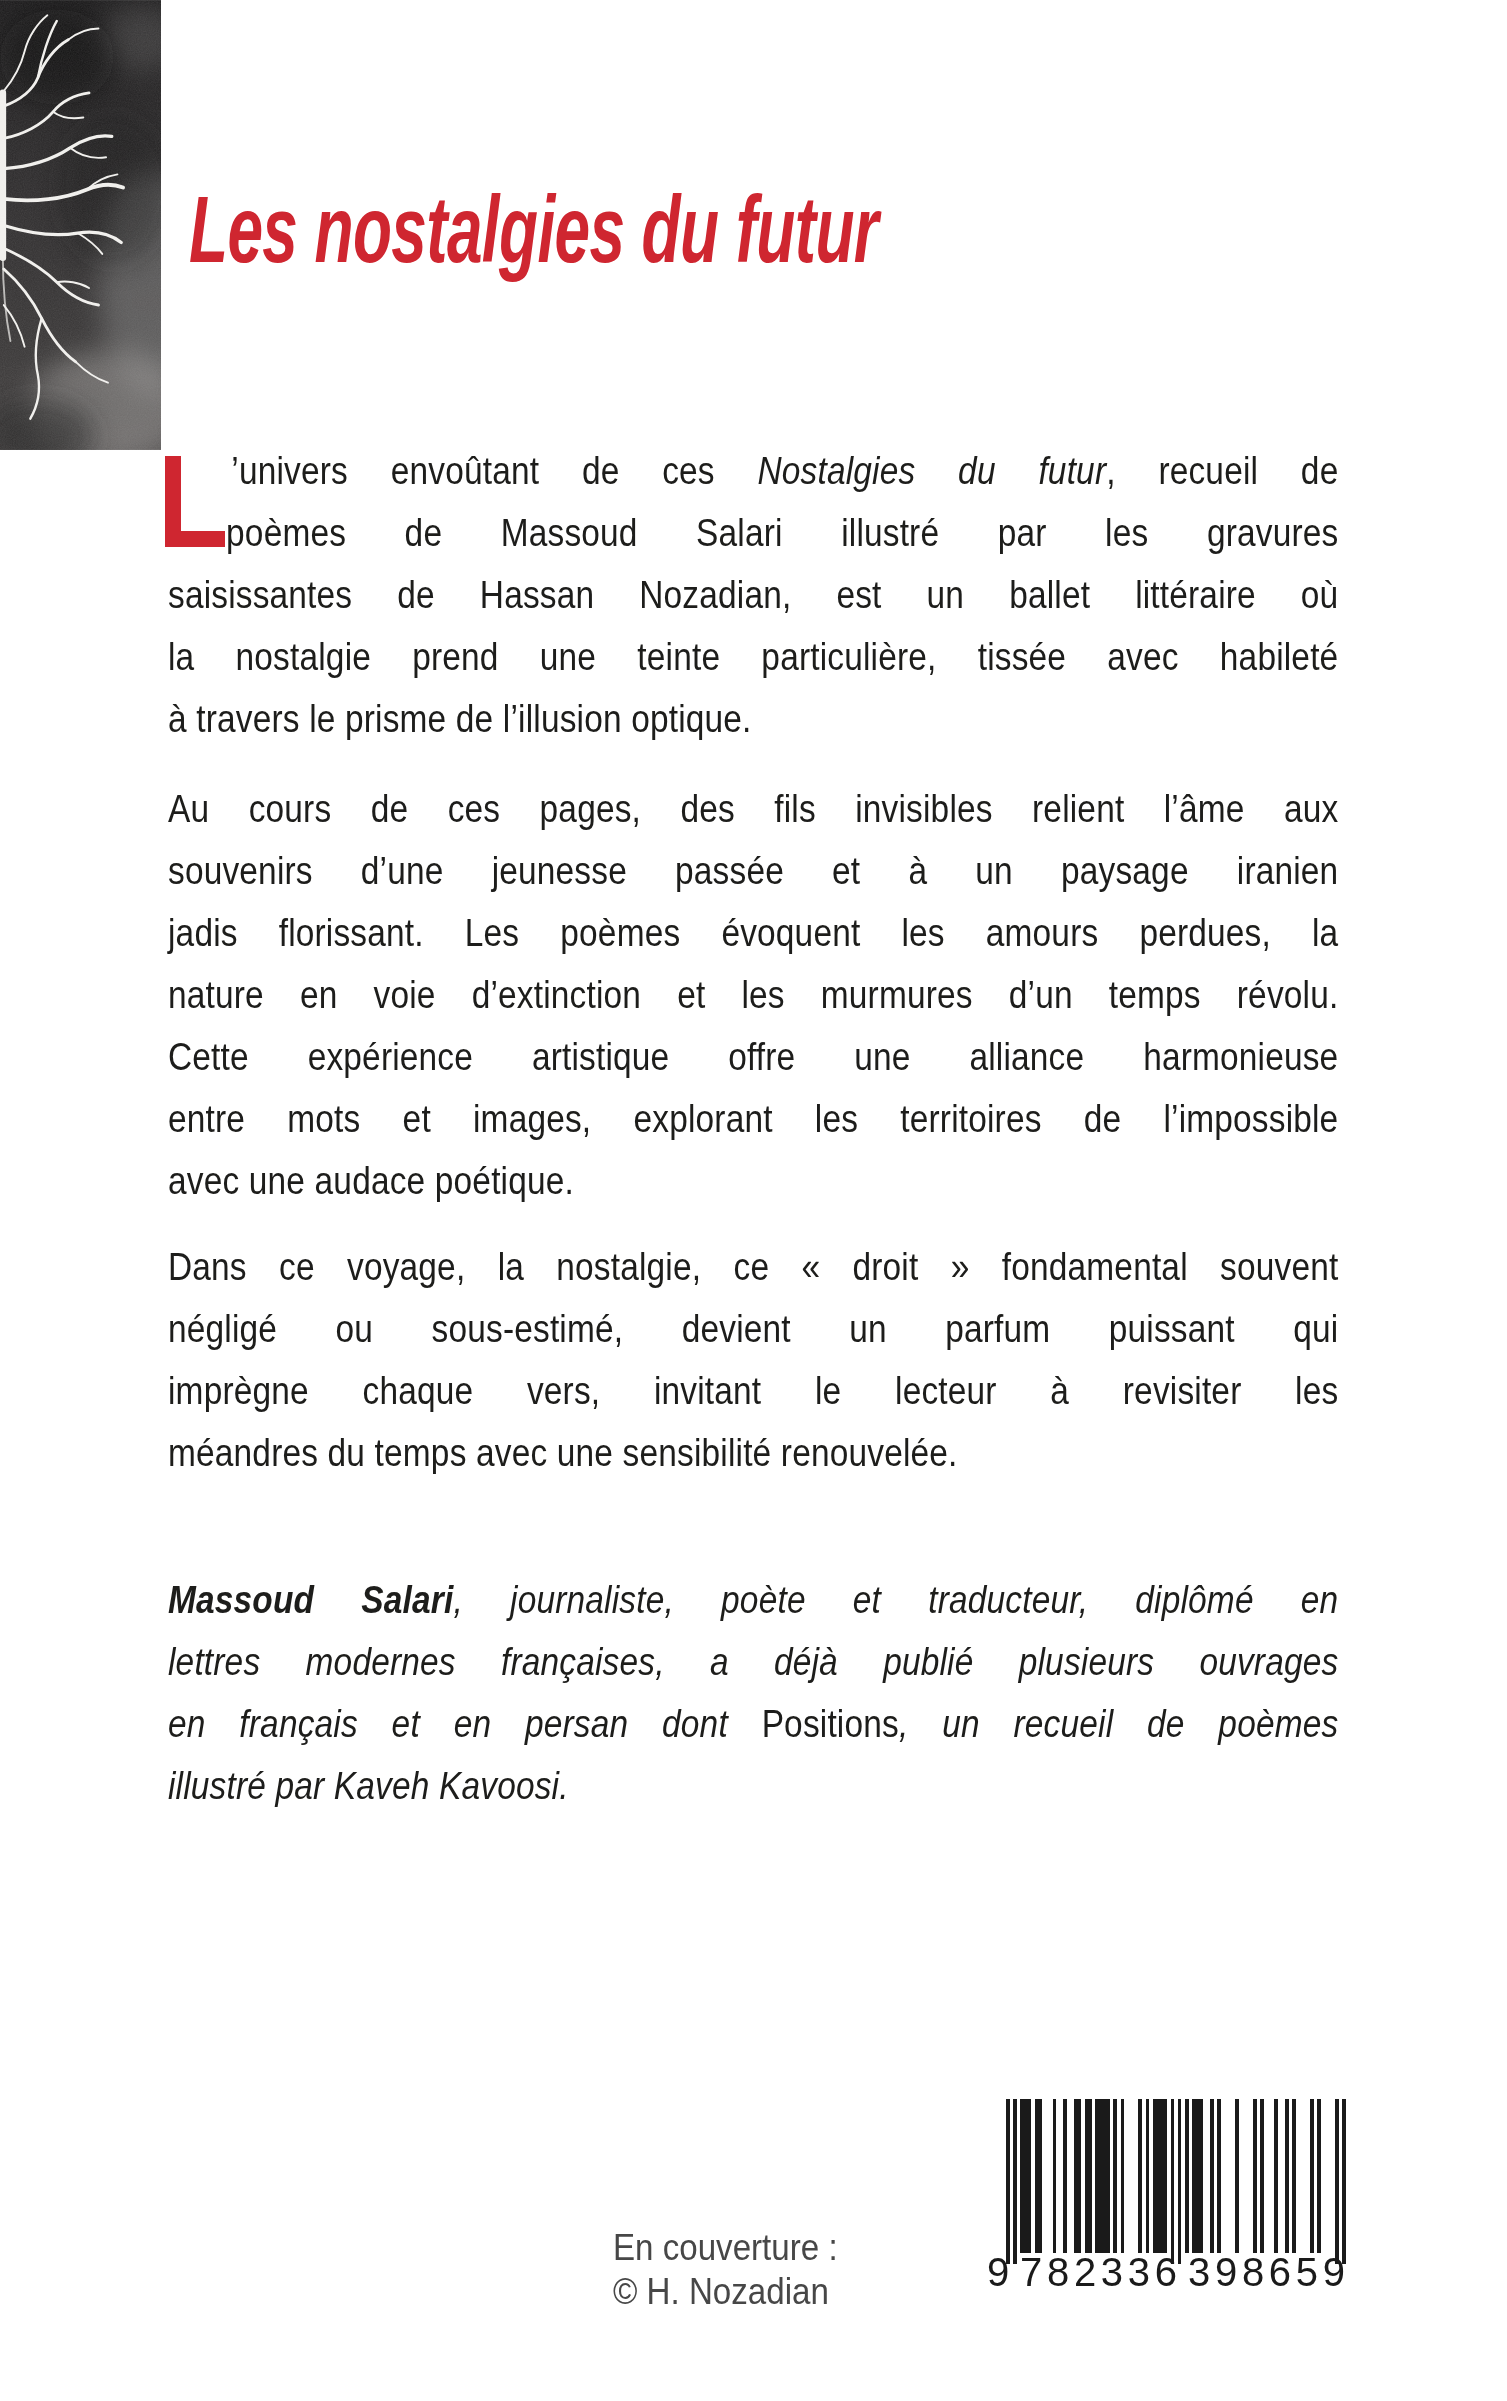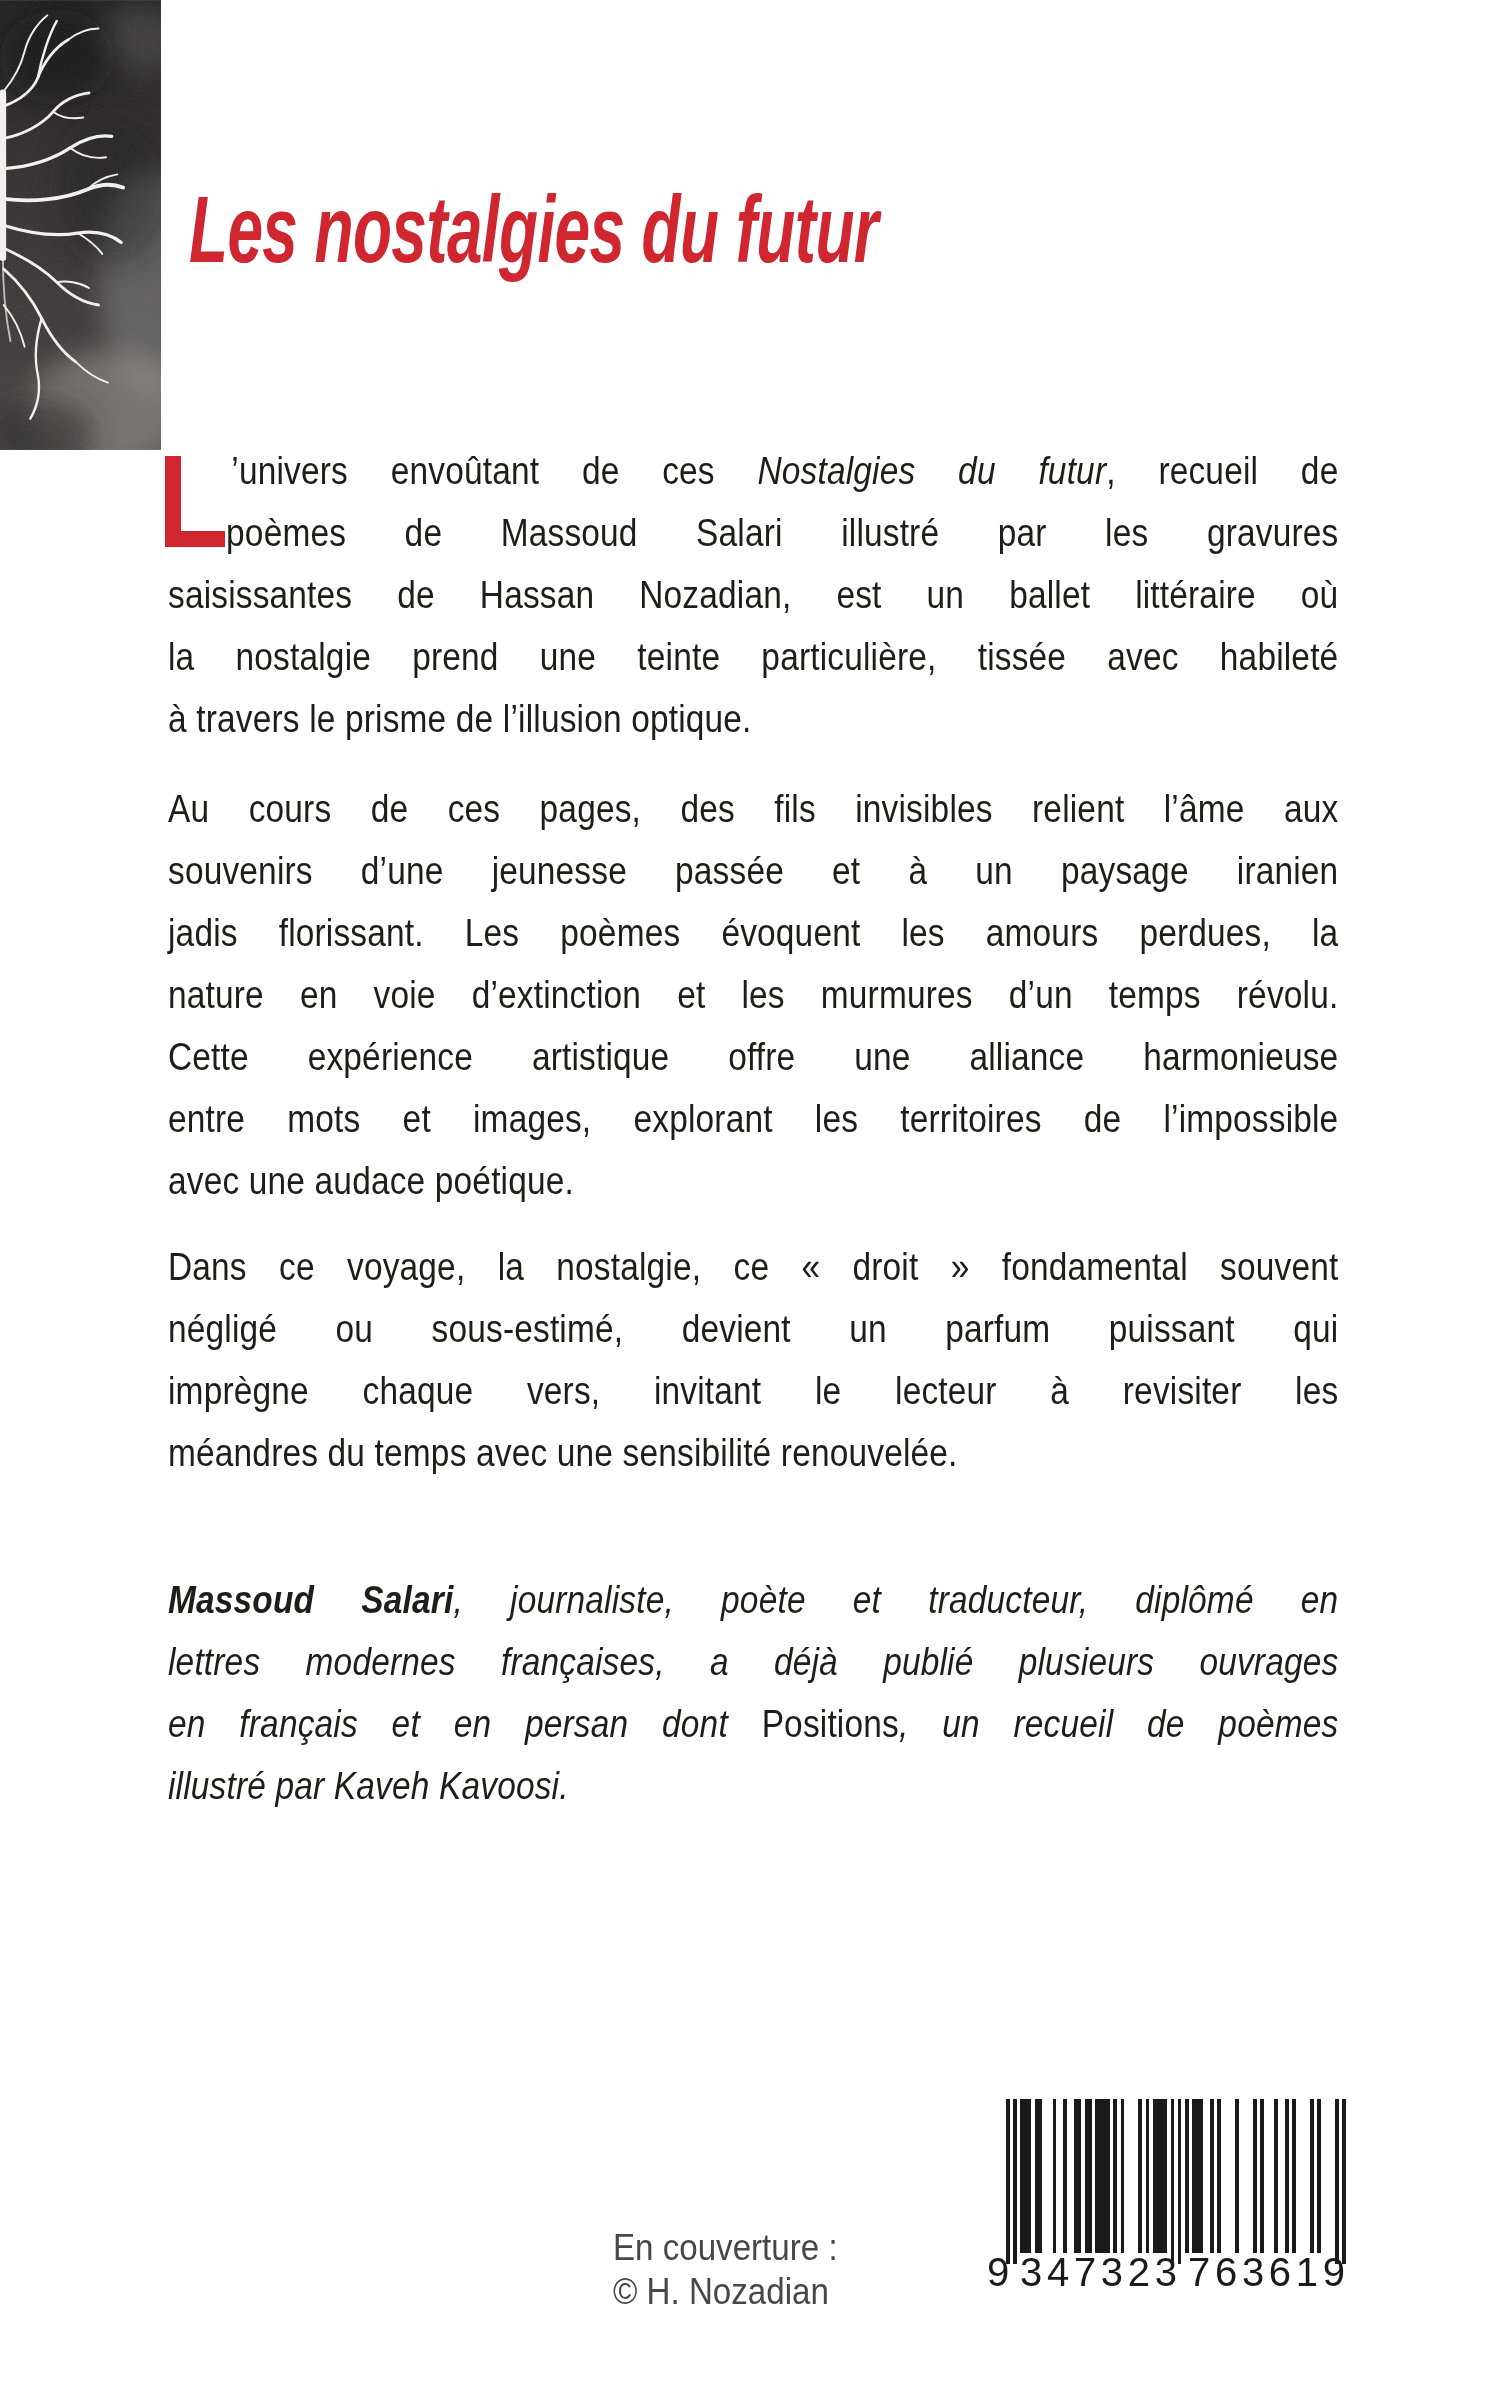--- a/index.html
+++ b/index.html
@@ -211,18 +211,18 @@
         <rect x="268.31" y="0" width="3.83" height="162" fill="#1a1a1a"></rect>
         <rect x="283.42" y="0" width="3.83" height="162" fill="#1a1a1a"></rect>
         <rect x="294.76" y="0" width="3.83" height="162" fill="#1a1a1a"></rect>
         <rect x="302.32" y="0" width="3.83" height="162" fill="#1a1a1a"></rect>
         <rect x="321.21" y="0" width="3.83" height="162" fill="#1a1a1a"></rect>
         <rect x="328.77" y="0" width="3.83" height="162" fill="#1a1a1a"></rect>
         <rect x="347.66" y="0" width="3.83" height="174" fill="#1a1a1a"></rect>
         <rect x="355.22" y="0" width="3.83" height="174" fill="#1a1a1a"></rect>
       </svg>
     <span class="bdigit bd-9">9</span>
-    <span class="bdigit bd-g1">347323</span>
-    <span class="bdigit bd-g2">763619</span>
+    <span class="bdigit bd-g1">782336</span>
+    <span class="bdigit bd-g2">398659</span>
   </div>
 
 </div>
 
 
 </body></html>

